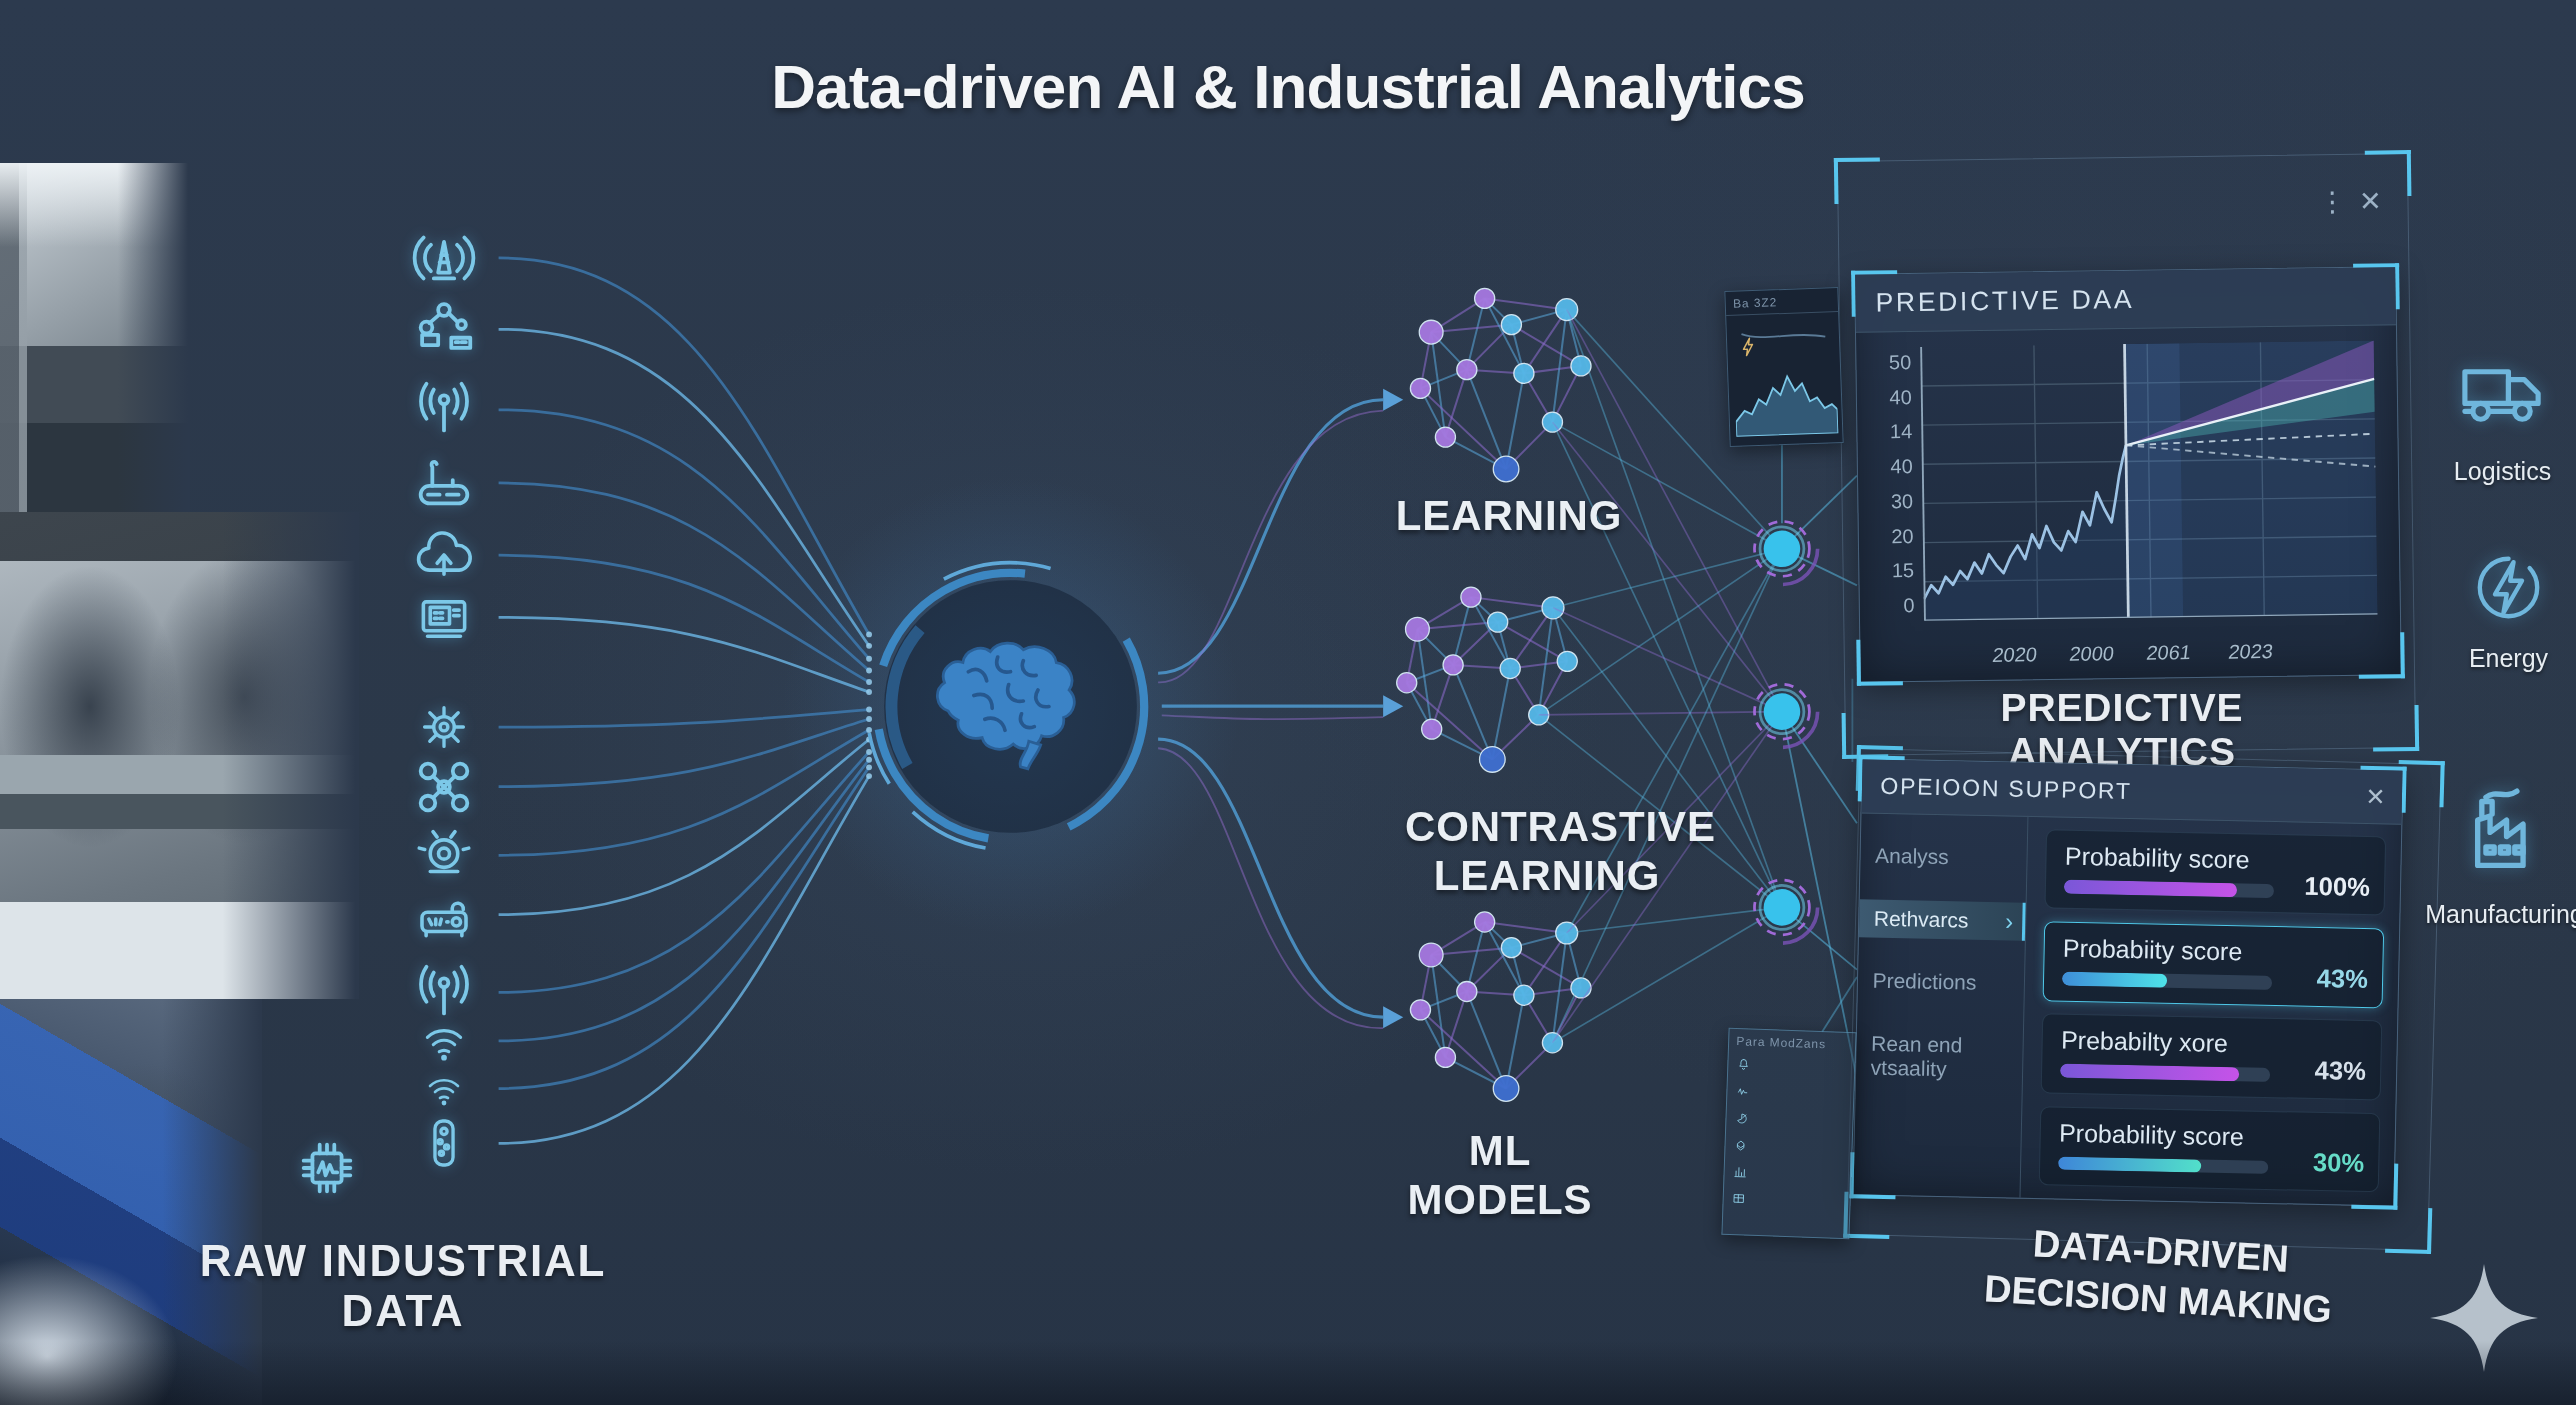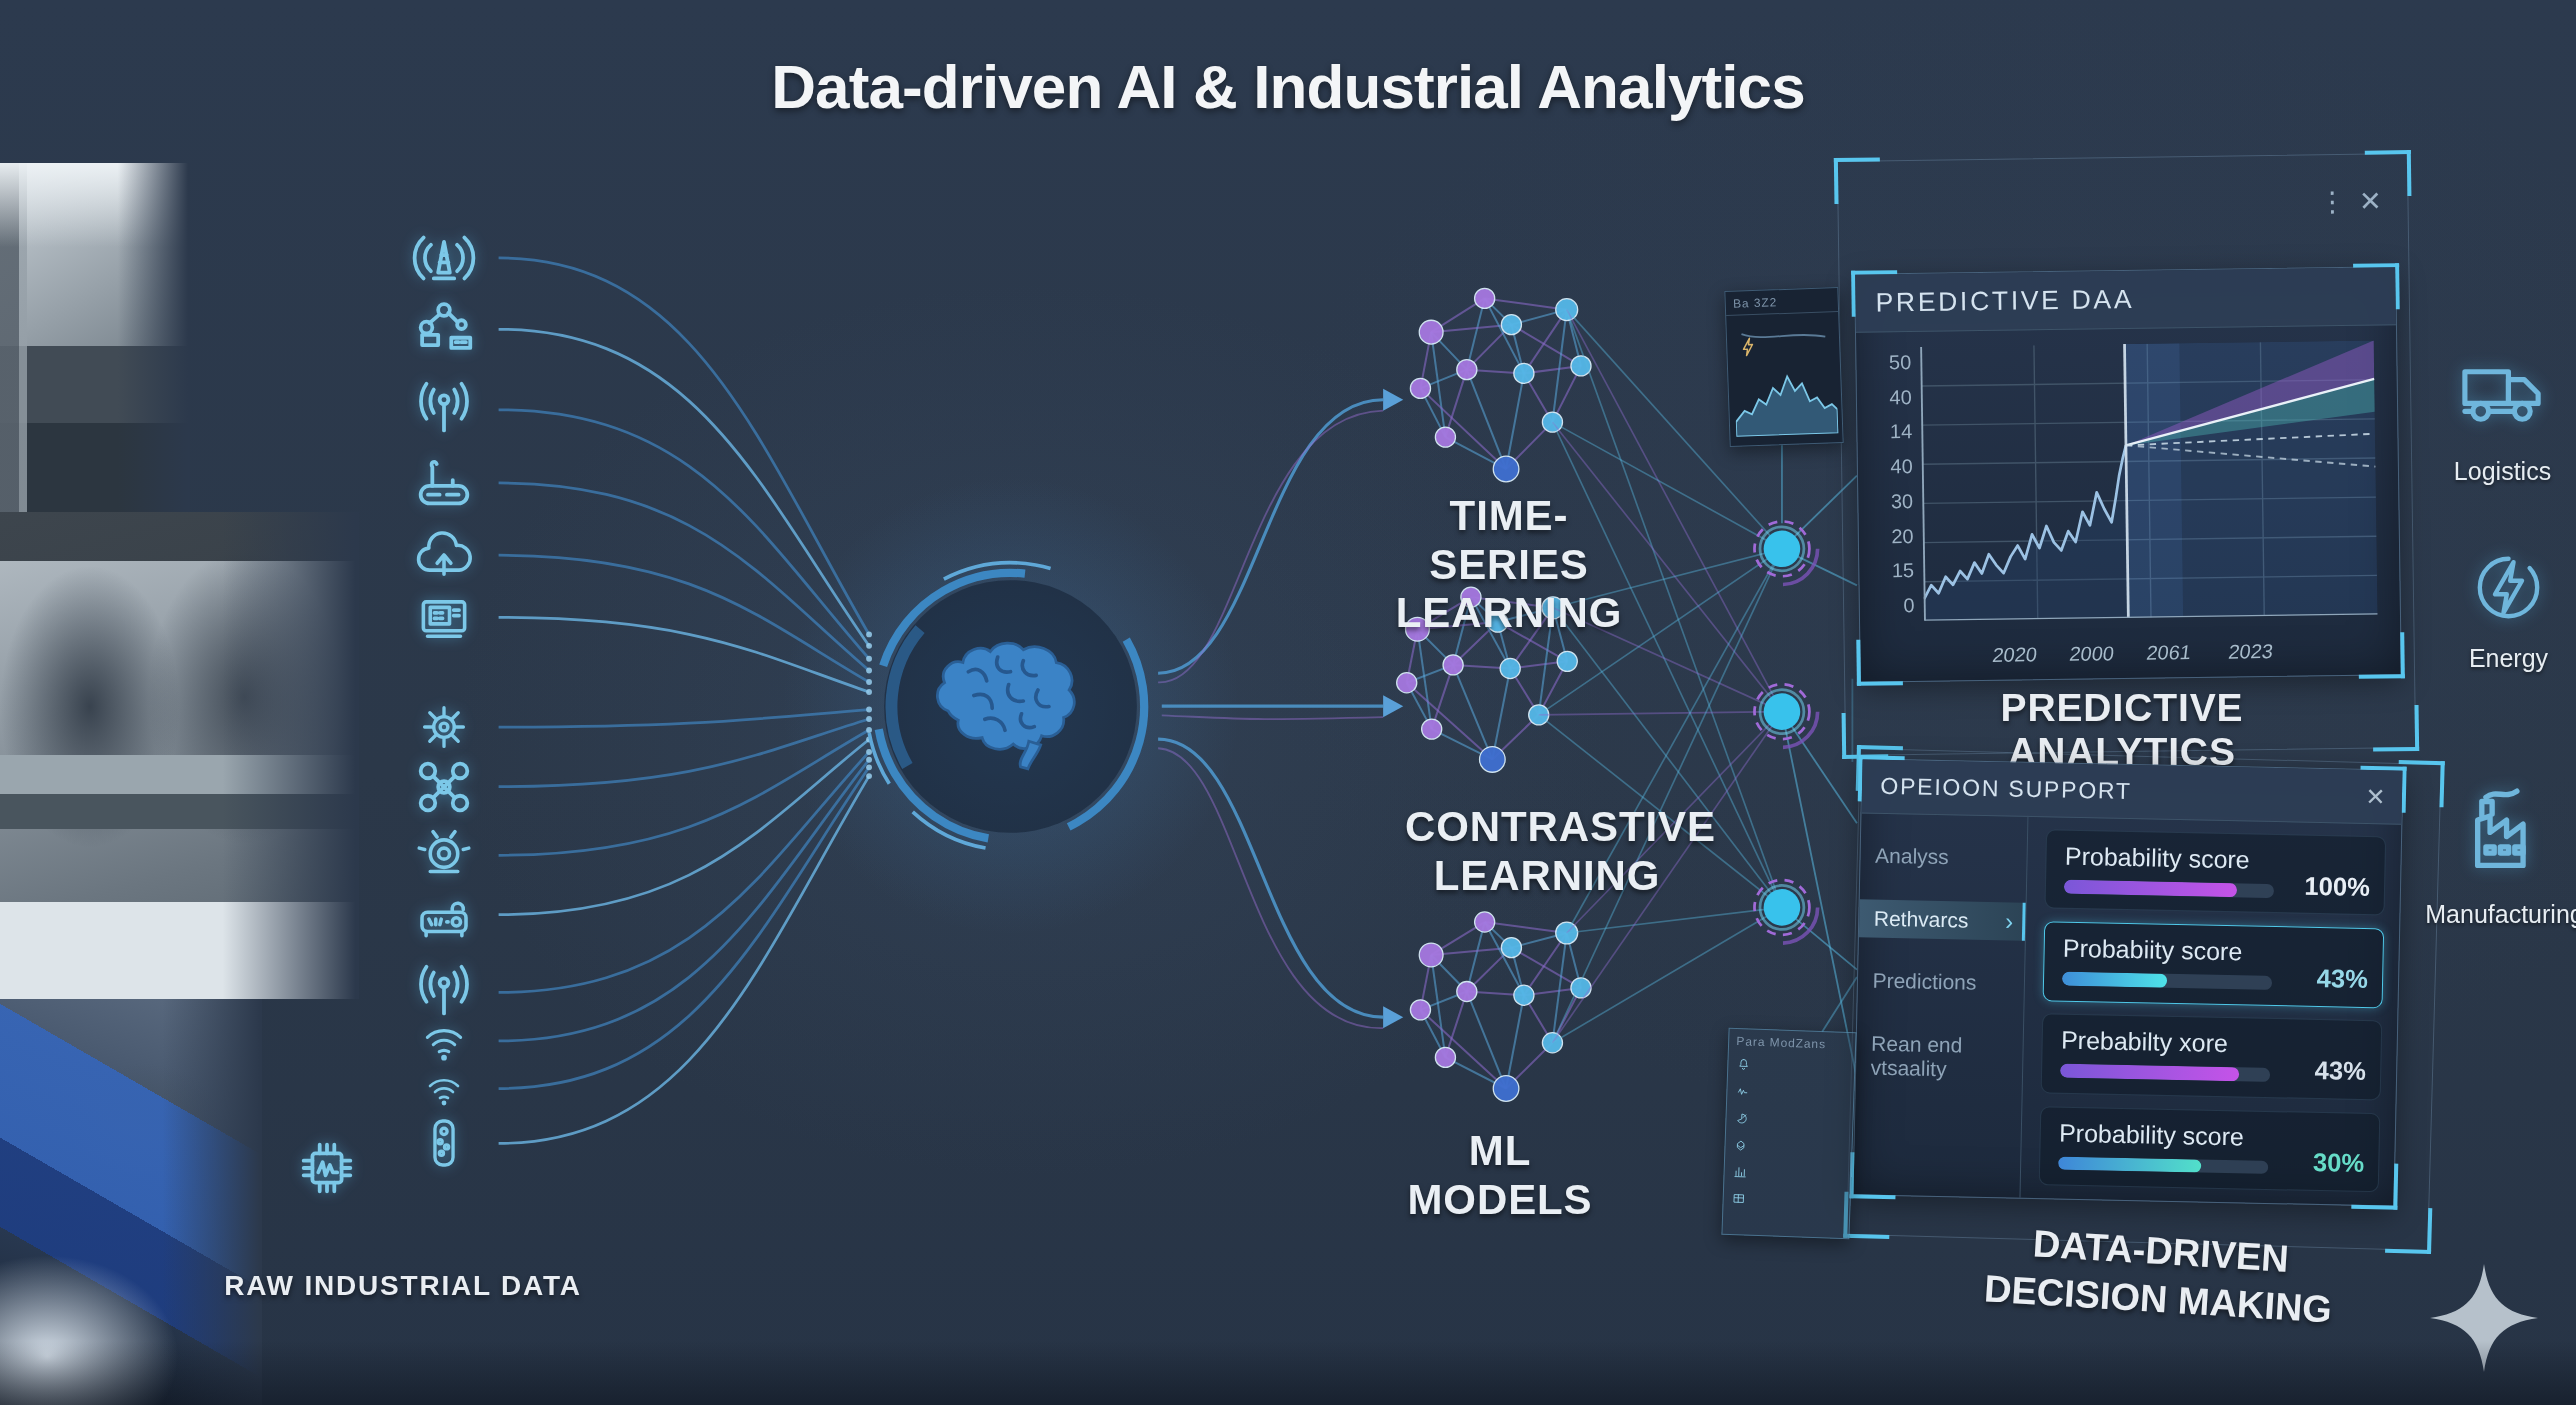--- a/index.html
+++ b/index.html
@@ -434,24 +434,24 @@
         <circle cx="160" cy="160" r="130" fill="none" stroke="#2f6ea8" stroke-width="13" stroke-dasharray="160 999" transform="rotate(150 160 160)" opacity="0.65"></circle>
         <g transform="translate(62,70)">
           <path fill="#3b83c6" stroke="#2a5f96" stroke-width="3" d="M30 95 C16 90 14 72 26 64 C20 50 34 38 46 42 C48 28 66 22 76 30 C84 18 104 18 112 28 C126 20 146 28 148 42 C162 44 170 60 162 72 C172 82 168 98 156 102 C158 116 144 126 132 122 C128 136 110 140 101 131 C90 141 70 137 67 124 C52 128 38 117 41 105 C35 102 32 99 30 95 Z"></path>
           <path fill="#3b83c6" stroke="#2a5f96" stroke-width="3" d="M118 128 C116 141 106 147 109 156 L117 158 C120 149 128 142 131 132 Z"></path>
           <g fill="none" stroke="#26588f" stroke-width="4" stroke-linecap="round">
             <path d="M52 52 C62 46 70 52 72 62 M84 36 C80 48 88 54 98 52 M112 40 C108 50 116 58 126 56 M58 78 C70 74 78 80 78 92 M96 66 C92 78 100 86 112 84 M128 72 C122 82 128 92 140 90 M70 104 C80 100 90 106 92 116 M110 98 C106 108 114 116 124 112"></path>
           </g>
         </g>
       </svg></div>
 
-  <div class="caption" style="left:165px;width:476px;top:1270px;font-size:28px;letter-spacing:1.8px;">RAW INDUSTRIAL DATA</div>
+  <div class="caption" style="left:165px;width:476px;top:1236px;font-size:44px;letter-spacing:1.8px;">RAW INDUSTRIAL DATA</div>
 
   <div class="branch-label" style="left:1372px;width:274px;top:492px;">
-    <span id="branch0"><div>TIME-SERIES</div><div>LEARNING</div></span>
+    <span id="branch0"><div>LEARNING</div></span>
   </div>
   <div class="branch-label" style="left:1405px;width:284px;top:803px;">
     <span id="branch1"><div>CONTRASTIVE</div><div>LEARNING</div></span>
   </div>
   <div class="branch-label" style="left:1372px;width:256px;top:1127px;text-align:center;">
     <span id="branch2"><div>ML MODELS</div></span>
   </div>
 
   <div class="tech-frame" style="left:1841px;top:157px;width:569px;height:593px;transform:rotate(-0.8deg);">
     <span class="corner tl"></span>

